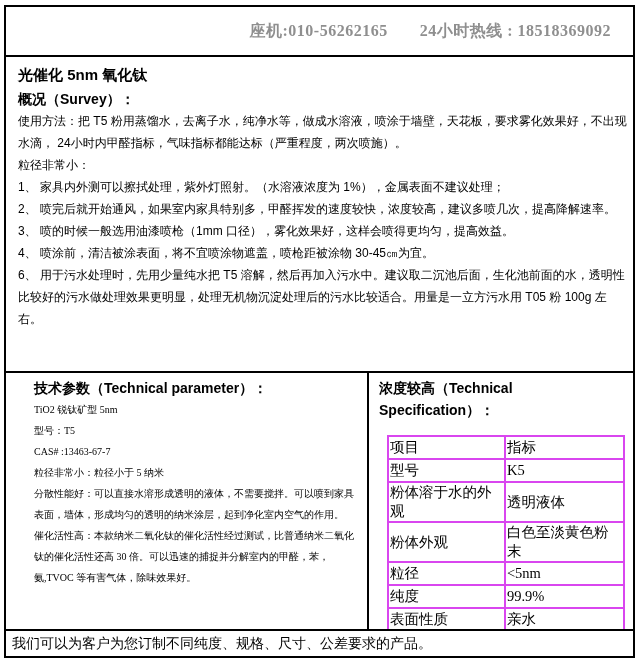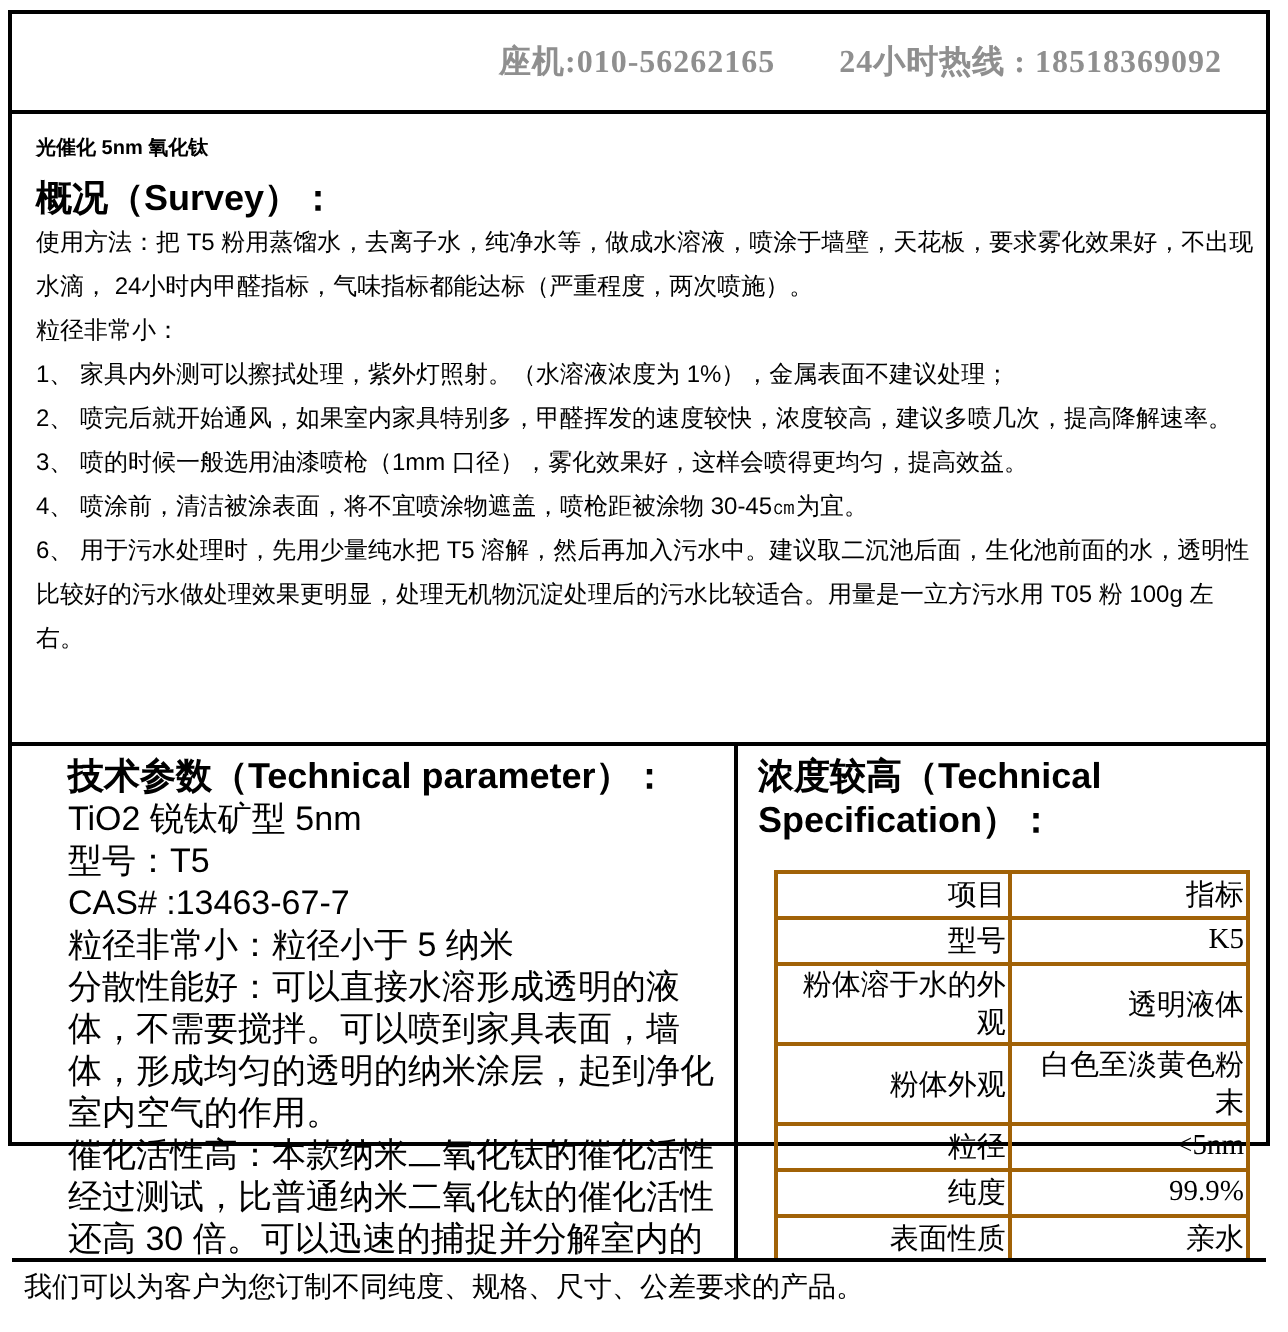--- a/index.html
+++ b/index.html
@@ -1,50 +1,50 @@
 <!DOCTYPE html>
 <html><head>
 <meta charset="utf-8">
 <style>
   html, body { margin:0; padding:0; }
   body {
     width:644px; height:666px; background:#ffffff; position:relative;
     font-family:"Liberation Sans", sans-serif; color:#000;
   }
   .doc-box {
-    position:absolute; left:4px; top:5px; width:631px; height:568px;
+    position:absolute; left:4px; top:5px; width:631px; height:653px;
     border:2px solid #000; box-sizing:border-box; background:#fff;
   }
   .header-row {
     height:50px; box-sizing:border-box; border-bottom:2px solid #000;
     display:flex; align-items:center; justify-content:flex-end;
     gap:32px; padding-right:22px;
     font-family:"Liberation Serif", serif; font-weight:bold;
     font-size:16px; color:#8f8f8f; letter-spacing:0.5px;
   }
   .main-section {
     height:316px; box-sizing:border-box; border-bottom:2px solid #000;
     padding:5px 6px 0 12px; overflow:hidden;
   }
-  .page-title { font-weight:bold; font-size:10px; line-height:26px; }
-  .sec-heading { font-weight:bold; font-size:18px; line-height:22px; }
+  .page-title { font-weight:bold; font-size:15px; line-height:26px; }
+  .sec-heading { font-weight:bold; font-size:14px; line-height:22px; }
   .body-text { font-size:12px; line-height:22px; }
   .columns {
     display:flex; height:258px; box-sizing:border-box; border-bottom:2px solid #000;
   }
   .col-left {
     width:363px; box-sizing:border-box; border-right:2px solid #000;
     padding:4px 6px 0 28px; overflow:hidden;
   }
-  .col-left .body-text { font-size:17px; line-height:21px; }
+  .col-left .body-text { font-size:10px; line-height:21px;font-family:Liberation Serif, serif; }
   .col-right { flex:1; box-sizing:border-box; padding:4px 8px 0 10px; overflow:hidden; }
   .spec-table { border-collapse:collapse; margin:14px 0 0 8px; }
   .spec-table td {
-    border:2px solid #a16207; width:123px; height:21px;
-    text-align:right; vertical-align:middle; font-size:14.5px; padding:0 1px;
+    border:2px solid #d946ef; width:123px; height:21px;
+    text-align:left; vertical-align:middle; font-size:14.5px; padding:0 1px;
   }
   .mono { font-family:Liberation Serif, serif; font-size:13.5px; }
   .footer-row {
     height:25px; box-sizing:border-box; display:flex; align-items:center;
     padding-left:6px; font-size:14px;
   }
 </style>
 </head>
 <body>
 

